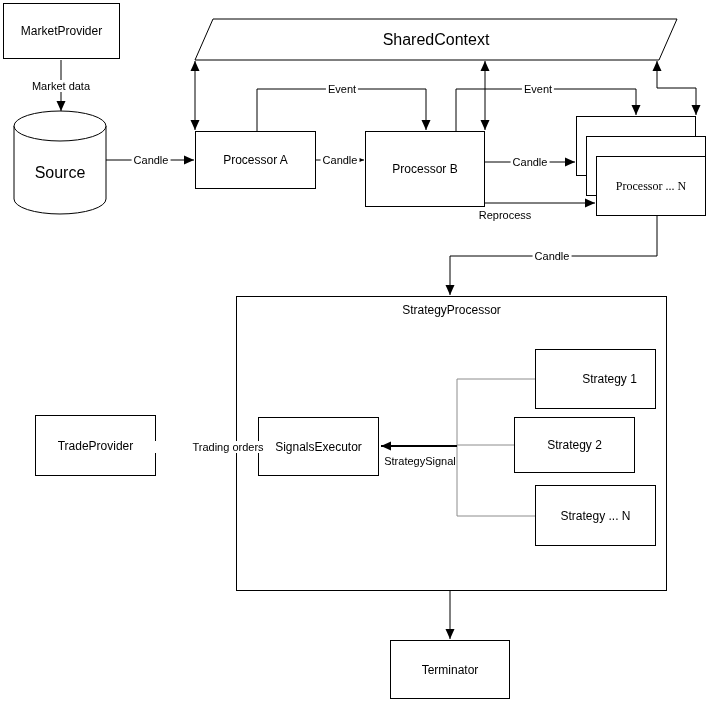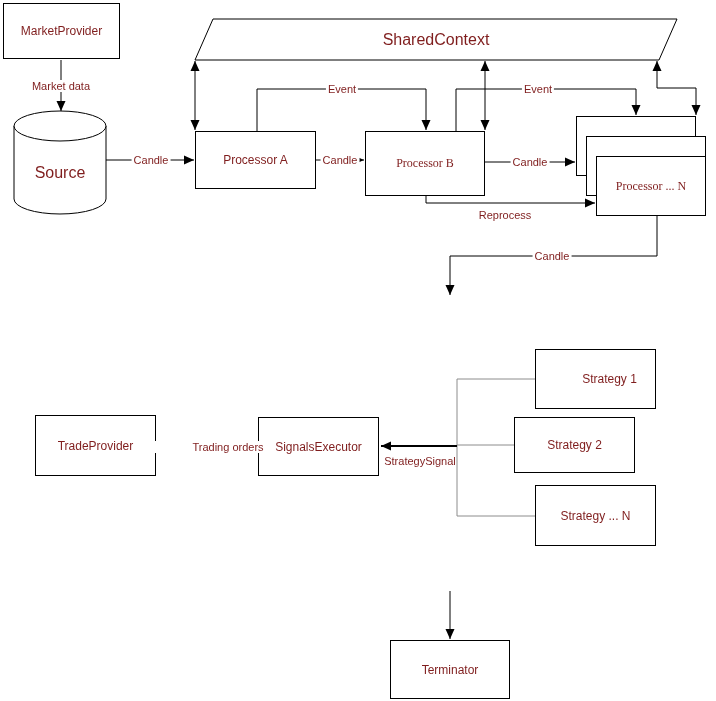--- a/index.html
+++ b/index.html
@@ -1,18 +1,18 @@
 <!DOCTYPE html>
 <html><head>
 <meta charset="utf-8">
 <style>
   html,body{margin:0;padding:0;background:#fff;}
   #canvas{
     position:relative;width:716px;height:701px;background:#fff;
-    font-family:"Liberation Sans",sans-serif;color:#7f1d1d;overflow:hidden;
+    font-family:"Liberation Sans",sans-serif;color:#000000;overflow:hidden;
   }
   #connector-layer{position:absolute;left:0;top:0;}
   .node{
     position:absolute;box-sizing:border-box;background:#fff;border:1px solid #000;
     display:flex;align-items:center;justify-content:center;
     font-size:12px;text-align:center;white-space:nowrap;
   }
   .container-node{background:transparent;}
   .container-title{
     position:absolute;left:50%;top:6px;transform:translateX(-50%);
@@ -22,21 +22,21 @@
     position:absolute;transform:translate(-50%,-50%);
     font-size:16px;white-space:nowrap;
   }
   .edge-label{
     position:absolute;transform:translate(-50%,-50%);
     font-size:11px;background:#fff;padding:0 2px;white-space:nowrap;
   }
   
   #n-market-provider{left:3px;top:3px;width:117px;height:56px;}
   #n-processor-a{left:195px;top:131px;width:121px;height:58px;}
-  #n-processor-b{left:365px;top:131px;width:120px;height:65px;font-family:Liberation Serif, serif;}
+  #n-processor-b{left:365px;top:131px;width:120px;height:76px;}
   #n-stack-back{left:576px;top:116px;width:120px;height:60px;}
   #n-stack-mid{left:586px;top:136px;width:120px;height:60px;}
   #n-processor-n{left:596px;top:156px;width:110px;height:60px;font-family:Liberation Serif, serif;}
   #n-strategy-processor{left:236px;top:296px;width:431px;height:295px;}
   #n-signals-executor{left:258px;top:417px;width:121px;height:59px;}
   #n-strategy-1{left:535px;top:349px;width:121px;height:60px;padding-left:28px;}
   #n-strategy-2{left:514px;top:417px;width:121px;height:56px;}
   #n-strategy-n{left:535px;top:485px;width:121px;height:61px;}
   #n-trade-provider{left:35px;top:415px;width:121px;height:61px;}
   #n-terminator{left:390px;top:640px;width:120px;height:59px;justify-content:center;}
@@ -95,20 +95,23 @@
       <line x1="457" y1="445" x2="535" y2="445"></line>
     </g>
 
     <line x1="457" y1="446" x2="381" y2="446" stroke="#000" stroke-width="2" fill="none" marker-end="url(#arrow)"></line>
   </svg>
 
   <div class="node" id="n-market-provider">
     <span>MarketProvider</span>
   </div>
 
+  <div class="node container-node" id="n-strategy-processor">
+    <span class="container-title">StrategyProcessor</span>
+  </div>
 
   <div class="node" id="n-processor-a">
     <span>Processor A</span>
   </div>
 
   <div class="node" id="n-processor-b">
     <span>Processor B</span>
   </div>
 
   <div class="node" id="n-stack-back"></div>

